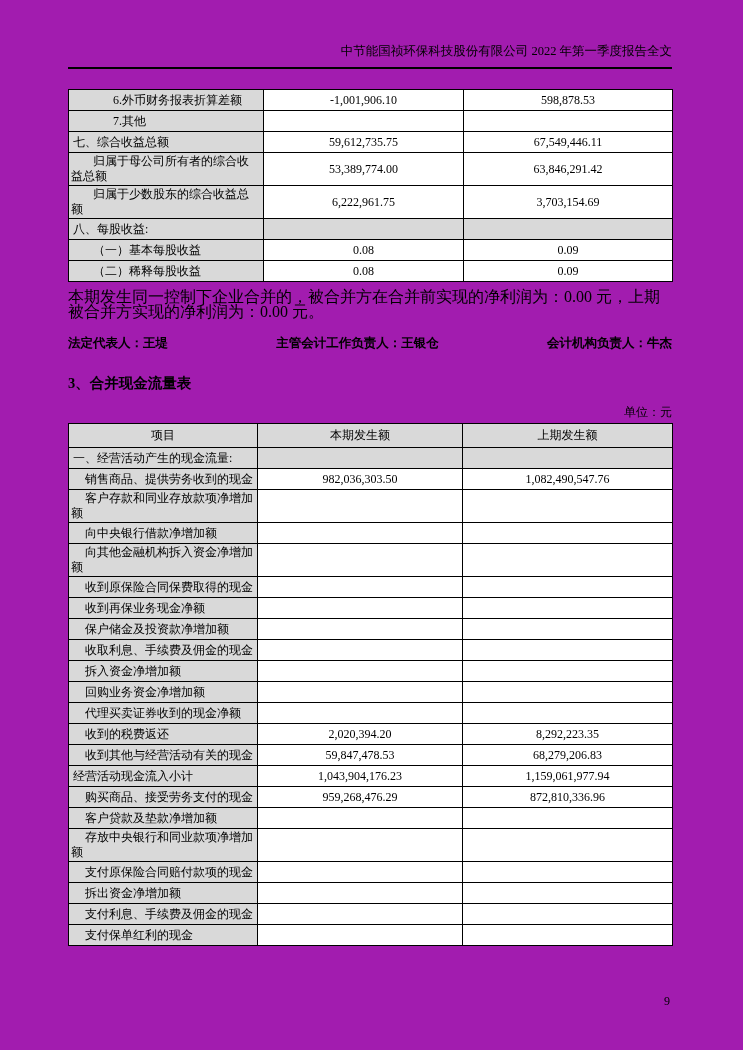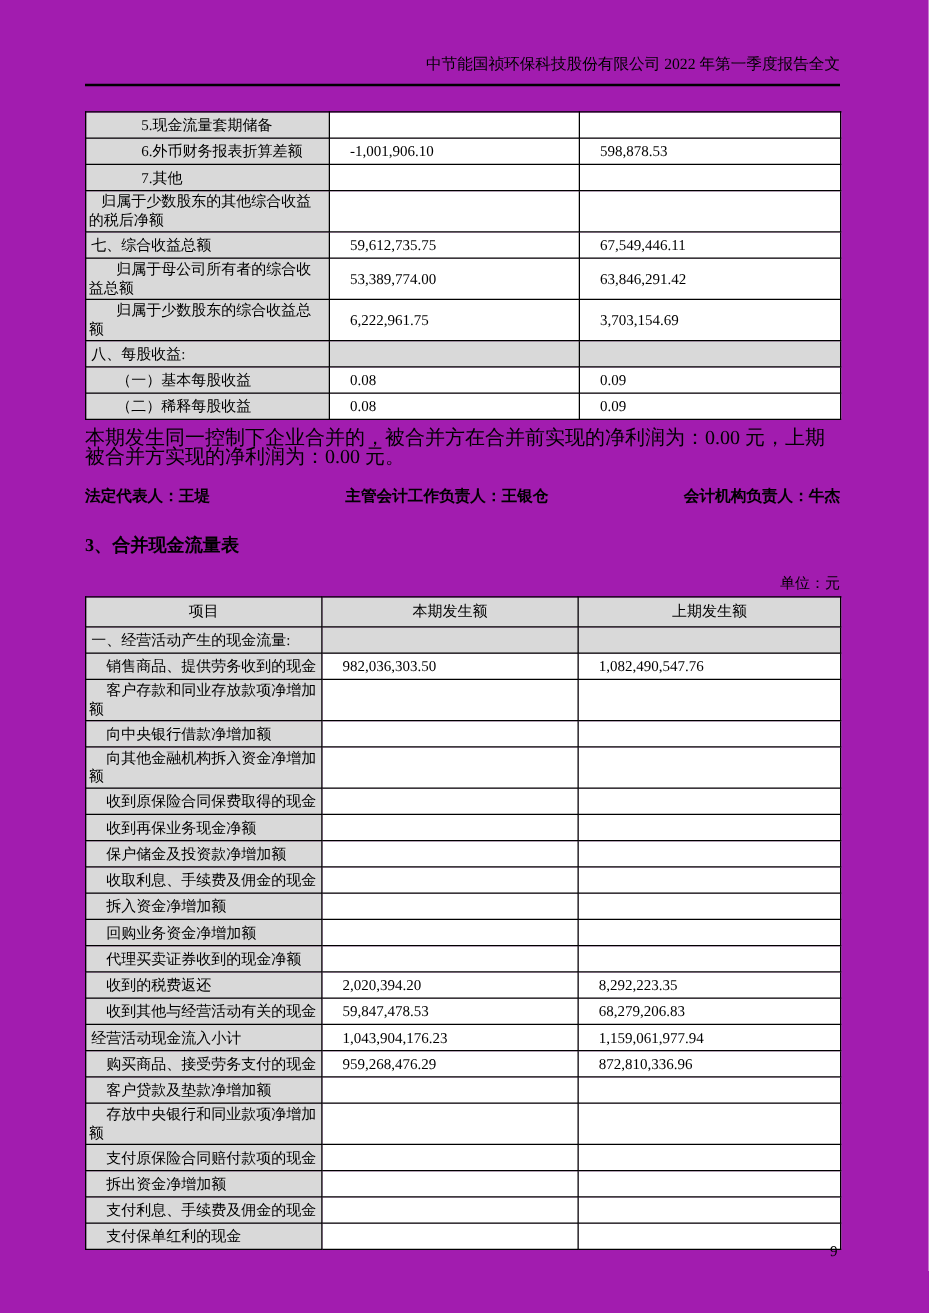--- a/index.html
+++ b/index.html
@@ -23,21 +23,21 @@
   }
 
   table { border-collapse:collapse; width:604px; table-layout:fixed; }
   .tbl1 { margin-top:20px; }
   .tbl2 { margin-top:3px; }
   td, th { border:1px solid #000; font-size:12px; line-height:15px; padding:0; vertical-align:middle; font-weight:normal; }
   tr.h1 { height:21px; }
   tr.h2 { height:32px; }
   tr.hh { height:24px; }
   .lbl { background:#d9d9d9; padding:1px 4px 1px 2px; text-align:left; word-break:break-all; }
-  .num { text-align:left; padding:1px 16px; background:#fff; }
+  .num { text-align:center; padding:1px 16px; background:#fff; }
   .hdr { background:#d9d9d9; text-align:center; }
   .ind0 { text-indent:2px; }
   .ind1 { text-indent:10px; }
   .ind2 { text-indent:22px; }
   .ind3 { text-indent:14px;font-family:Liberation Serif, serif; }
   .ind4 { text-indent:42px; }
 
   .note { margin-top:7px; font-size:16px; line-height:15px; }
   .signatures {
     margin-top:17px;
@@ -59,36 +59,26 @@
     </div>
 
     <table class="tbl1">
       <colgroup>
         <col style="width:195px">
           <col style="width:200px">
           <col style="width:209px">
       </colgroup>
       <tbody>
           <tr class="h1">
-            <td class="lbl ind4">5.现金流量套期储备</td>
-            <td class="num"></td>
-            <td class="num"></td>
-          </tr>
-          <tr class="h1">
             <td class="lbl ind4">6.外币财务报表折算差额</td>
             <td class="num">-1,001,906.10</td>
             <td class="num">598,878.53</td>
           </tr>
           <tr class="h1">
             <td class="lbl ind4">7.其他</td>
-            <td class="num"></td>
-            <td class="num"></td>
-          </tr>
-          <tr class="h2">
-            <td class="lbl ind1">归属于少数股东的其他综合收益的税后净额</td>
             <td class="num"></td>
             <td class="num"></td>
           </tr>
           <tr class="h1">
             <td class="lbl ind0">七、综合收益总额</td>
             <td class="num">59,612,735.75</td>
             <td class="num">67,549,446.11</td>
           </tr>
           <tr class="h2">
             <td class="lbl ind2">归属于母公司所有者的综合收益总额</td>

